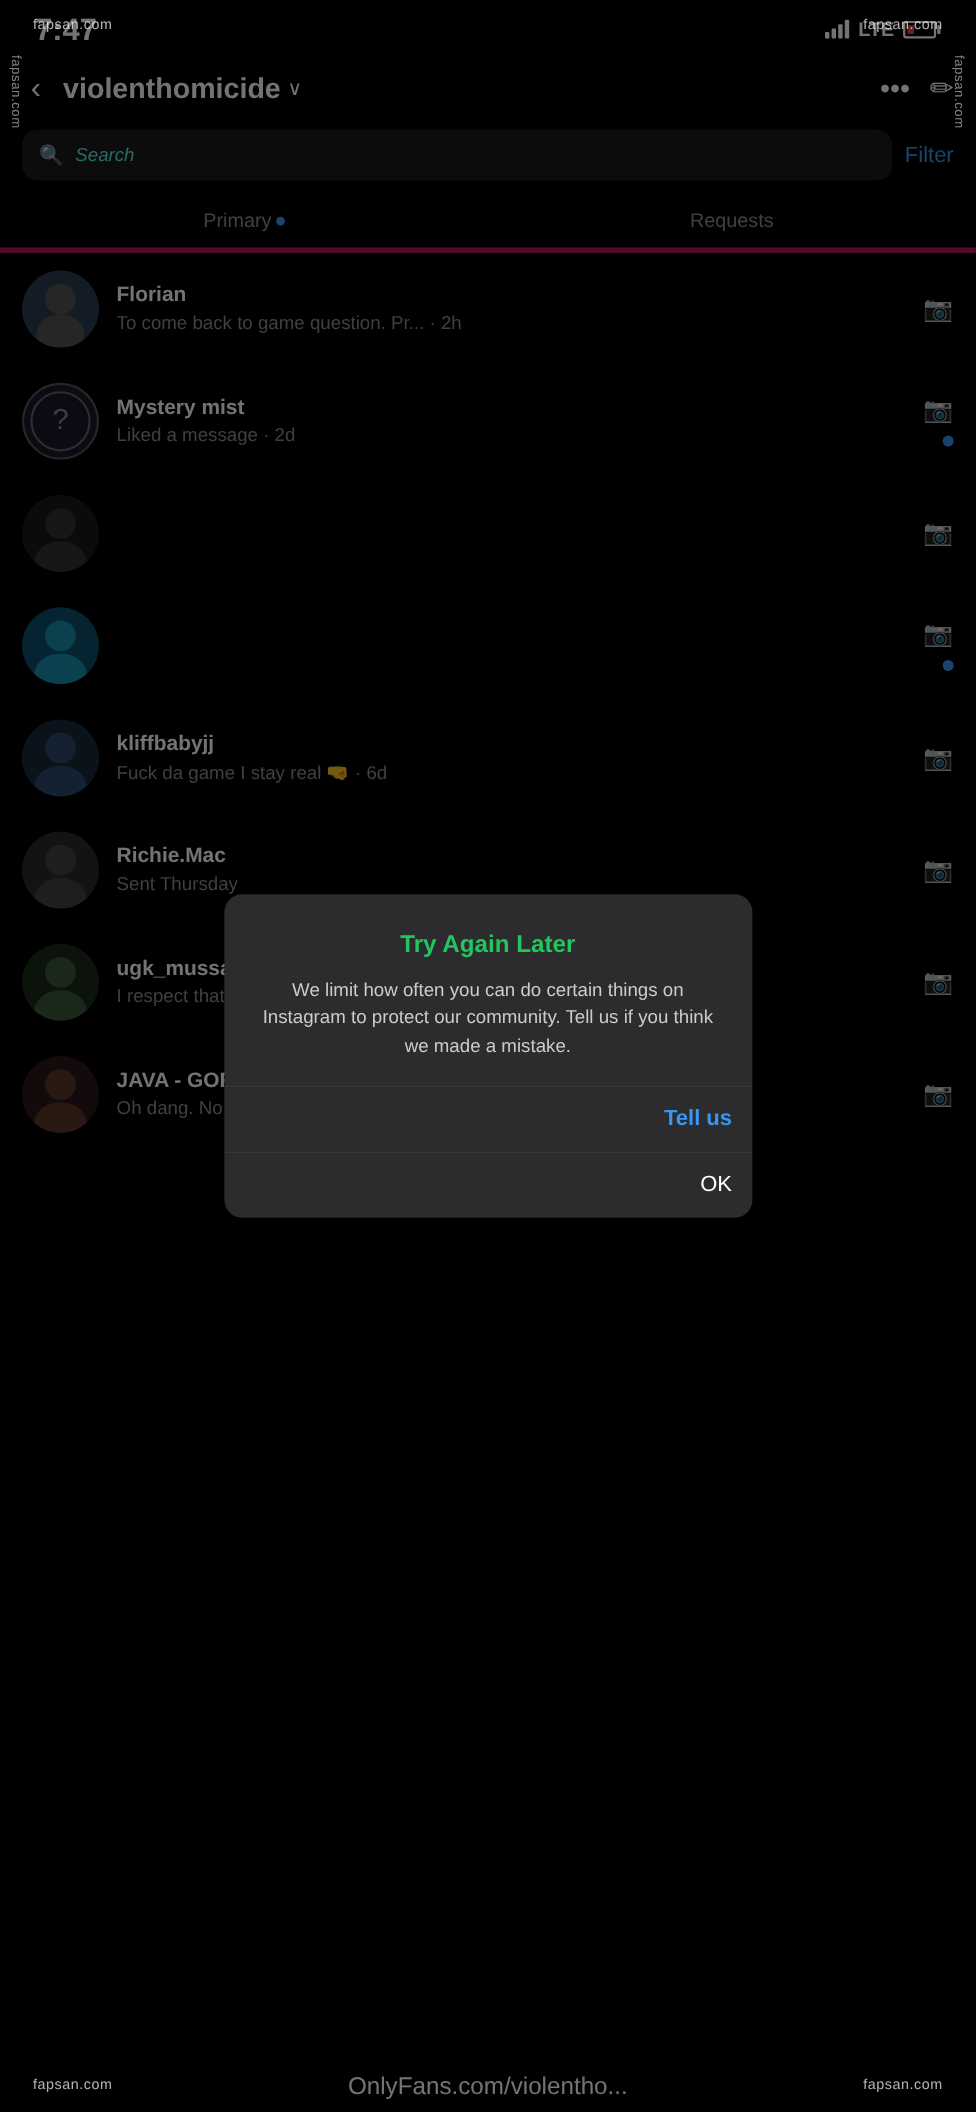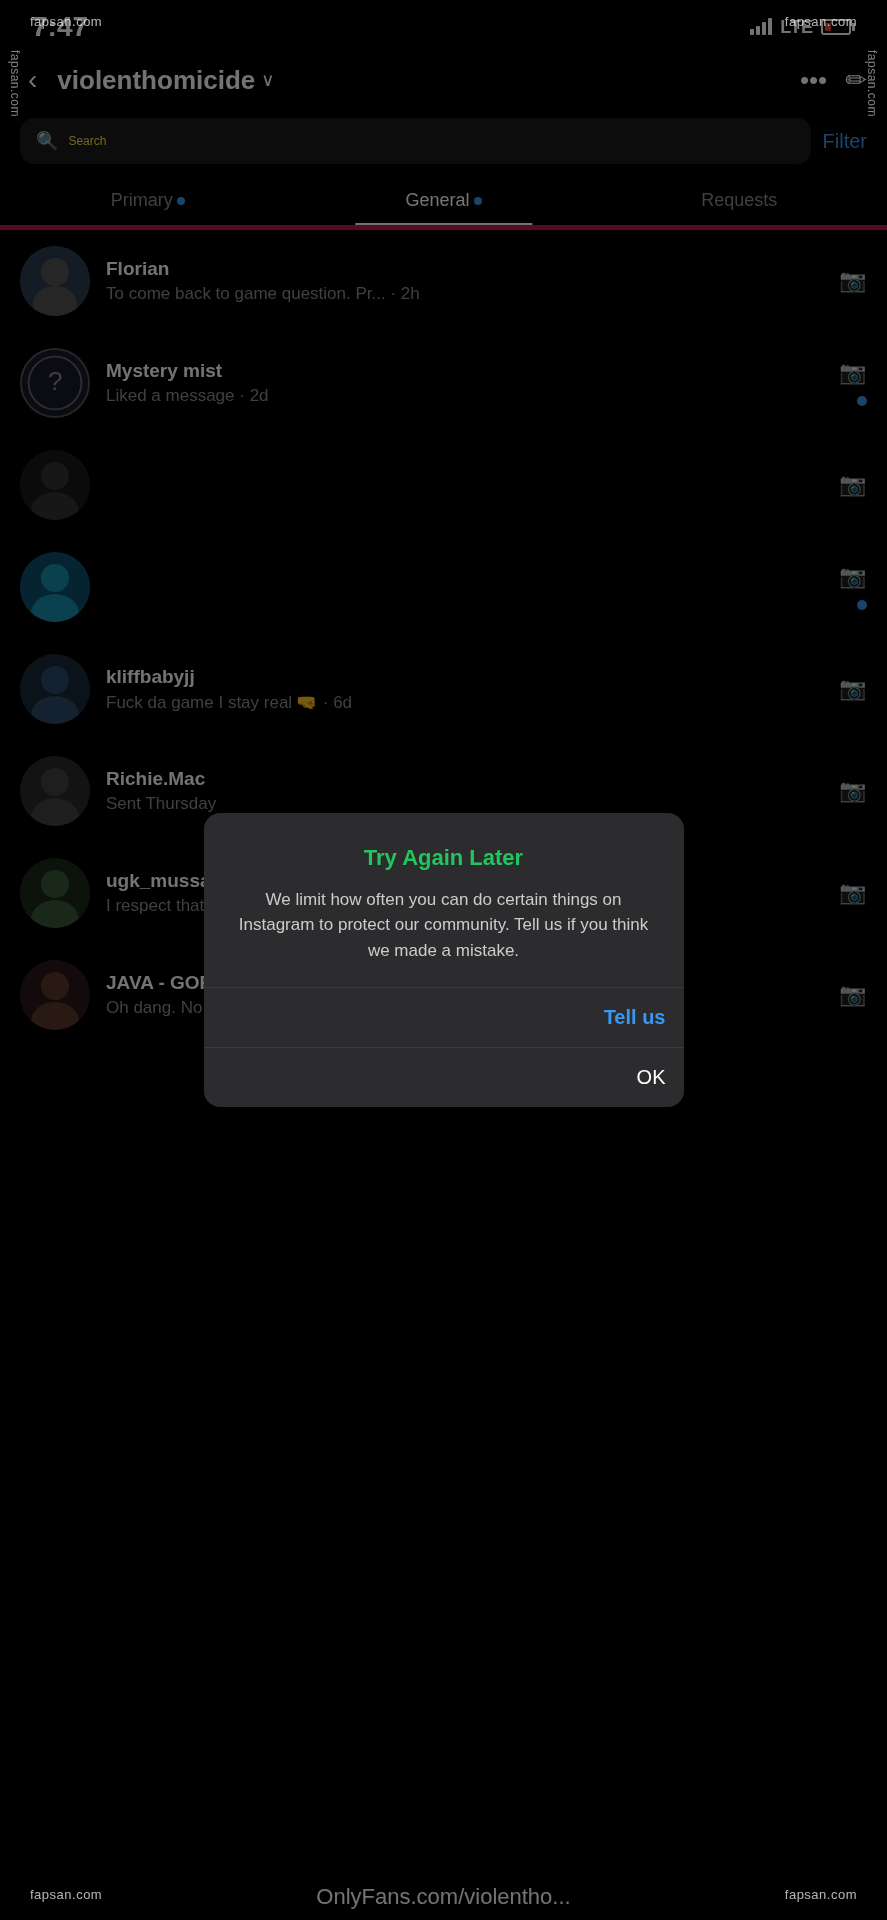--- a/index.html
+++ b/index.html
@@ -154,22 +154,23 @@
       display: flex;
       align-items: center;
       gap: 10px;
       padding: 12px 16px;
     }
     .search-icon-inner {
       color: #8e8e93;
       font-size: 18px;
     }
     .search-placeholder {
-      color: #fde047;
-      font-size: 12px;
+      color: #5eead4;
+      font-size: 17px;
+      font-style: italic;
     }
     .filter-btn {
       color: #3897f0;
       font-size: 20px;
       font-weight: 500;
       cursor: pointer;
     }
 
     
     .tabs {
@@ -410,23 +411,20 @@
     <span class="search-icon-inner">🔍</span>
     <span class="search-placeholder">Search</span>
   </div>
   <div class="filter-btn">Filter</div>
 </div>
 
 <div class="tabs">
   <div class="tab">
     <span>Primary</span><span class="tab-dot"></span>
   </div>
-  <div class="tab active">
-    <span>General</span><span class="tab-dot"></span>
-  </div>
   <div class="tab">
     <span>Requests</span>
   </div>
 </div>
 
 <div class="message-list">
 
   <div class="message-item">
     <div class="avatar avatar-florian">
       <svg width="70" height="70" viewBox="0 0 70 70">

